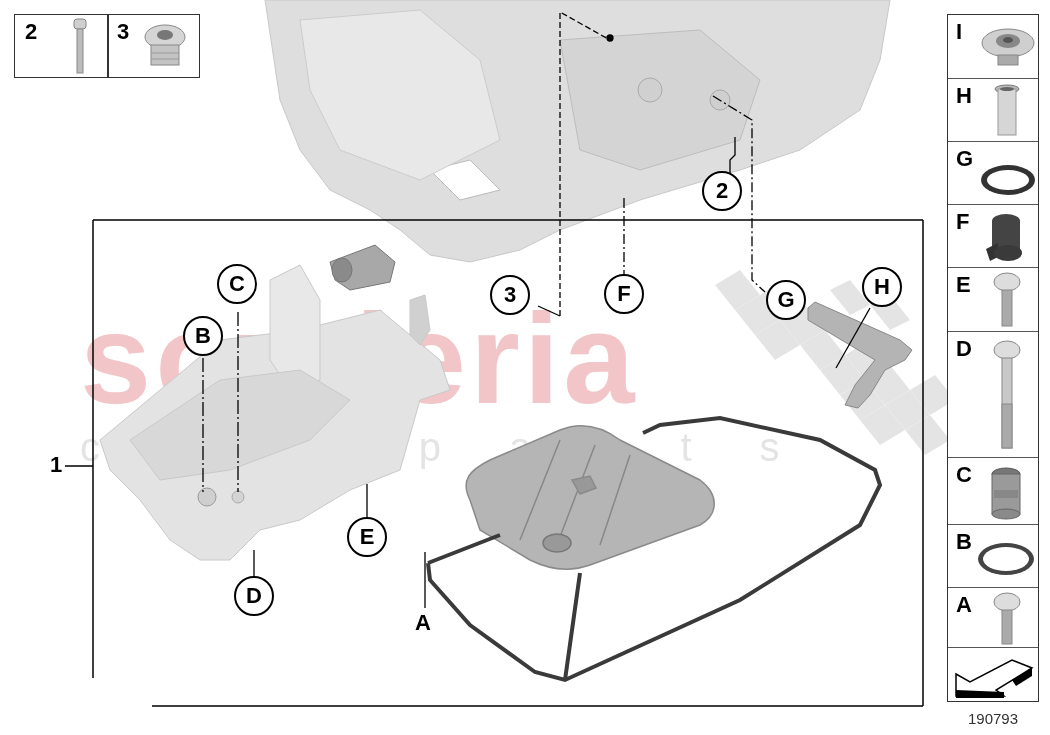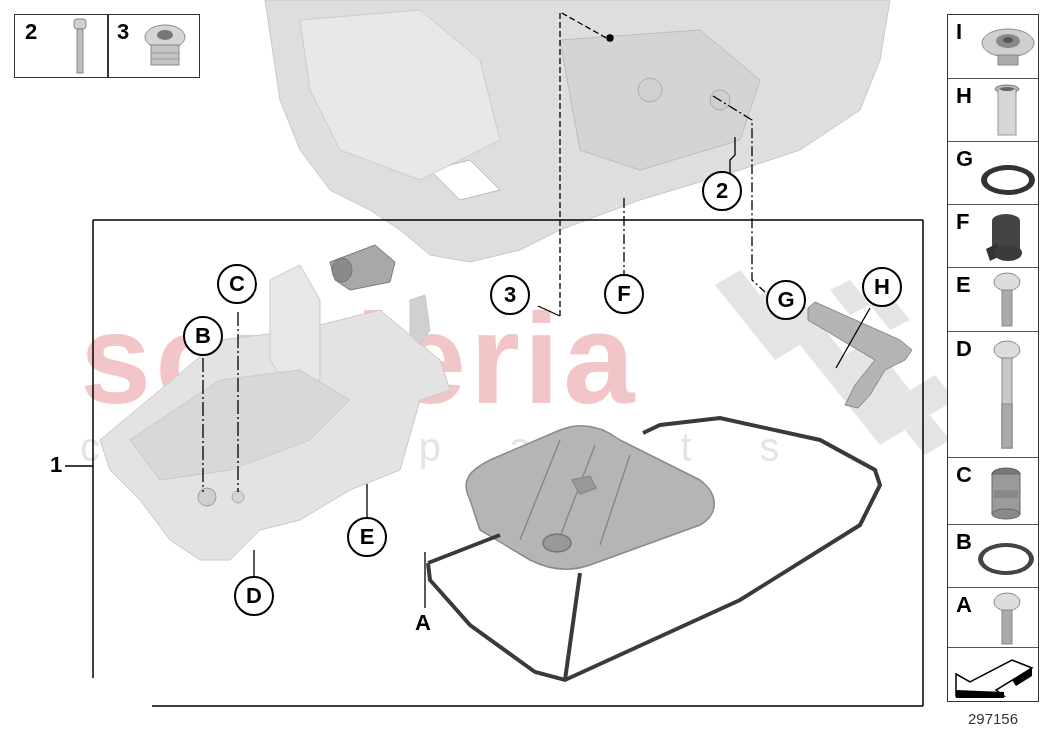--- a/index.html
+++ b/index.html
@@ -227,13 +227,13 @@
   </div>
   <div class="side-cell" style="top:632px;height:56px;">
     <svg class="abs" style="left:4px;top:4px;" width="84" height="50">
       <polygon points="4,22 18,30 60,8 80,16 44,38 52,44 4,44" fill="#fff" stroke="#000" stroke-width="1.5"></polygon>
       <polygon points="4,38 4,46 52,46 52,40" fill="#000"></polygon>
       <polygon points="60,28 80,16 80,24 64,34" fill="#000"></polygon>
     </svg>
   </div>
 </div>
 
-<div class="diagram-number" style="left:968px;top:710px;">297156</div>
+<div class="diagram-number" style="left:968px;top:710px;">190793</div>
 
 </body></html>

